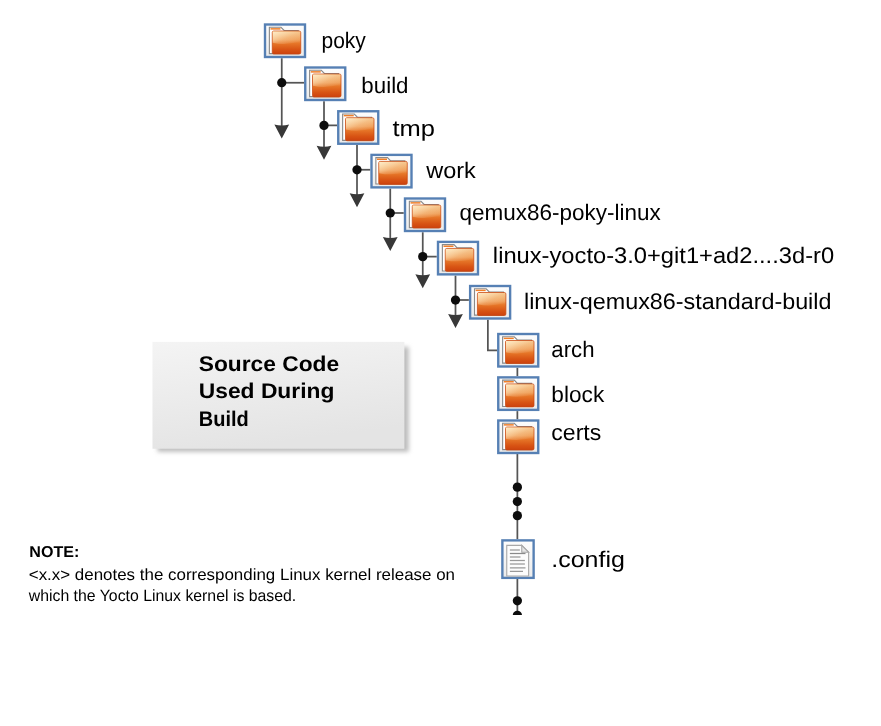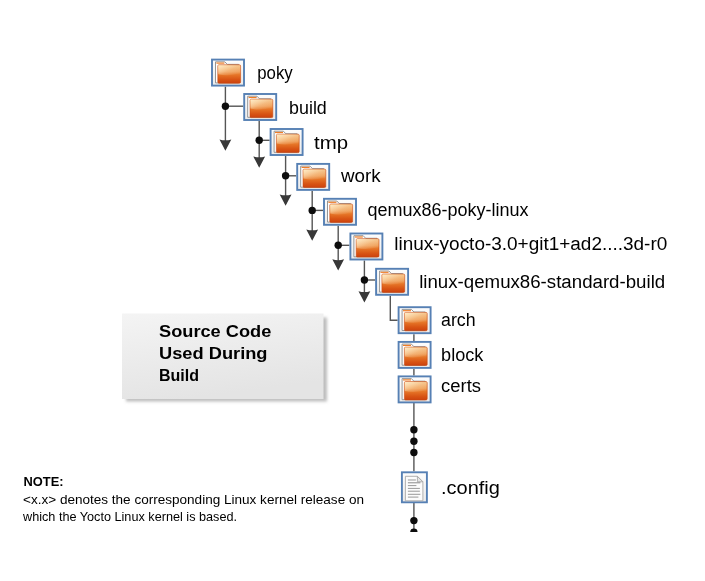--- a/index.html
+++ b/index.html
@@ -1,16 +1,16 @@
 <!DOCTYPE html>
 <html><head>
 <meta charset="utf-8">
 <style>
   html,body{margin:0;padding:0;background:#ffffff;}
-  #stage{position:relative;width:705px;height:492px;overflow:hidden;font-family:"Liberation Sans",sans-serif;margin-top:40px;}
+  #stage{position:relative;width:705px;height:492px;overflow:hidden;font-family:"Liberation Sans",sans-serif;}
   svg{display:block;}
   text{fill:#000000;}
 </style>
 </head>
 <body>
 <div id="stage">
 <svg width="705" height="581" viewBox="0 0 705 581">
   <defs>
     <linearGradient id="boxg" x1="0" y1="0" x2="0" y2="1">
       <stop offset="0" stop-color="#fdfdfd"></stop>

